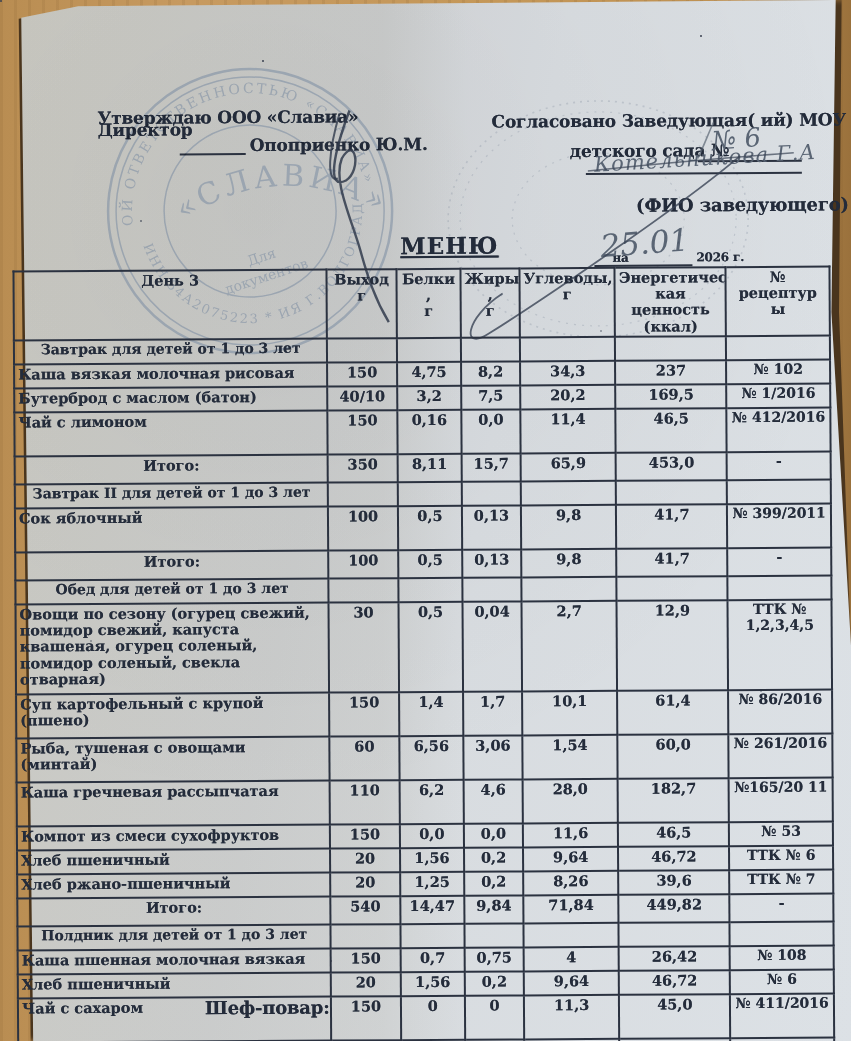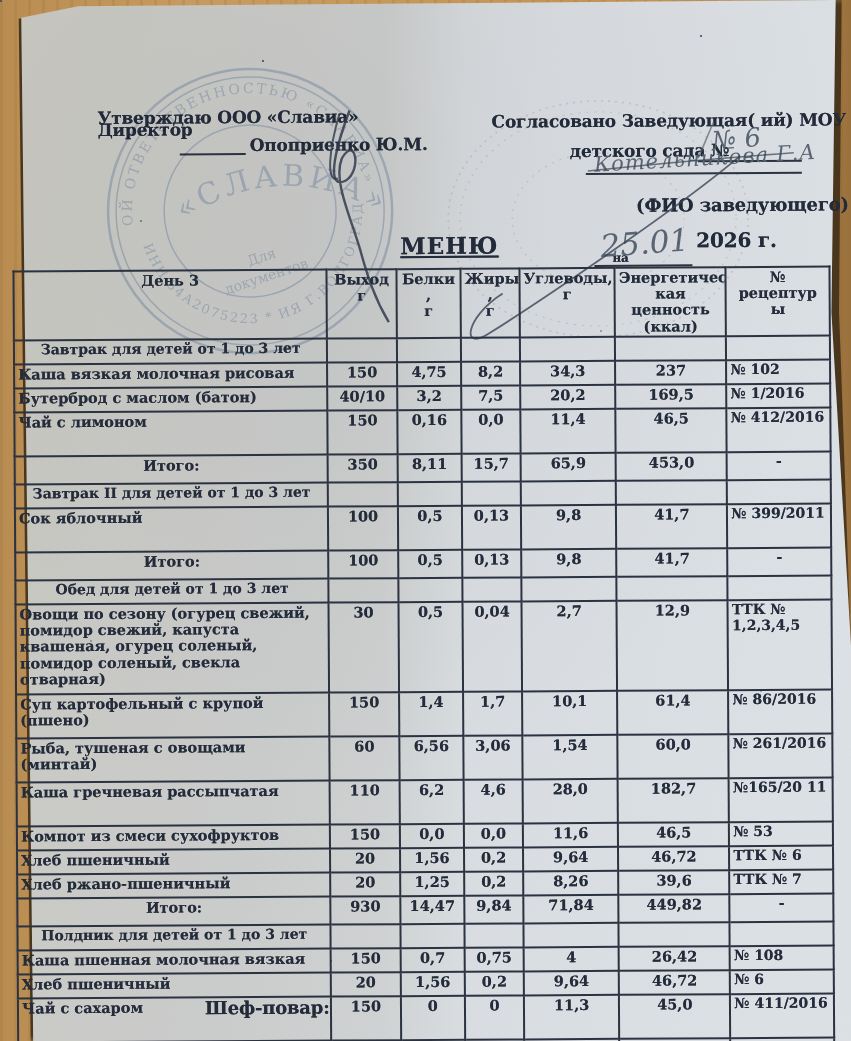--- a/index.html
+++ b/index.html
@@ -41,21 +41,21 @@
         text-shadow:0 0 .5px rgba(36,44,59,.7);overflow:hidden;}
   th{white-space:pre-line;text-align:center;vertical-align:top;font-size:14.5px;height:58px;}
   td.num{text-align:center;}
   tr.row-section td{height:20px;}
   tr.row-section td:first-child{text-align:center;font-size:14px;}
   tr.row-dish td:first-child{text-align:left;}
   tr.row-dish td{height:20px;}
   tr.row-tall td{height:40px;}
   tr.row-xtall td{height:86px;}
   tr.row-total td,tr.row-grand td{height:24px;text-align:center;}
-  td.recipe{font-size:14px;}
+  td.recipe{text-align:center;font-size:14px;}
   .footer-label{font-size:18px;}
 </style>
 </head>
 <body>
 
 <div class="grain"></div>
 <div class="paper-shadow"></div>
 <div class="paper"></div>
 <div class="speckles"></div>
 
@@ -71,21 +71,21 @@
   <div class="line" style="left:700px;top:144px;width:104px;height:18px;"></div>
   <div class="pen" style="left:714px;top:126px;font-size:26px;transform:rotate(-5deg);">№ 6</div>
   <div class="line" style="left:588px;top:156px;width:216px;height:18px;"></div>
   <div class="pen" style="left:596px;top:148px;font-size:21px;transform:rotate(-3deg);letter-spacing:1px;">Котельникова Г.А</div>
   <div class="t" style="left:638px;top:196px;font-size:18px;">(ФИО заведующего)</div>
 
   <div class="t" style="left:402px;top:232px;font-size:23px;letter-spacing:1px;text-decoration:underline;">МЕНЮ</div>
   <div class="t" style="left:578px;top:252px;font-size:12px;margin-left:36px;">на</div>
   <div class="line" style="left:596px;top:246px;width:98px;height:20px;"></div>
   <div class="pen" style="left:602px;top:226px;font-size:31px;transform:rotate(-4deg);">25.01</div>
-  <div class="t" style="left:698px;top:230px;font-size:20px;">2026 г.</div>
+  <div class="t" style="left:698px;top:252px;font-size:12px;">2026 г.</div>
 
   <svg class="stamp" style="left:92px;top:50px;opacity:.6;transform:rotate(-14deg);" width="320" height="320" viewBox="0 0 320 320">
     <defs>
       <path id="arcTop" d="M 42,160 A 118,118 0 1 1 278,160"></path>
       <path id="arcBot" d="M 48,160 A 112,112 0 0 0 272,160"></path>
       <path id="arcMid" d="M 30,200 A 170,170 0 0 1 290,200"></path>
     </defs>
     <circle cx="160" cy="160" r="142" fill="none" stroke="#8090a4" stroke-width="2.5"></circle>
     <circle cx="160" cy="160" r="134" fill="none" stroke="#8090a4" stroke-width="1.5"></circle>
     <circle cx="160" cy="160" r="86" fill="none" stroke="#8090a4" stroke-width="1.5"></circle>
@@ -288,21 +288,21 @@
             <td>Хлеб ржано-пшеничный</td>
             <td class="num">20</td>
             <td class="num">1,25</td>
             <td class="num">0,2</td>
             <td class="num">8,26</td>
             <td class="num">39,6</td>
             <td class="recipe">ТТК № 7</td>
           </tr>
           <tr class="row-total">
             <td>Итого:</td>
-            <td class="num">930</td>
+            <td class="num">540</td>
             <td class="num">14,47</td>
             <td class="num">9,84</td>
             <td class="num">71,84</td>
             <td class="num">449,82</td>
             <td class="recipe">-</td>
           </tr>
           <tr class="row-section">
             <td>Полдник  для детей от 1 до 3 лет</td>
             <td class="num"></td>
             <td class="num"></td>

